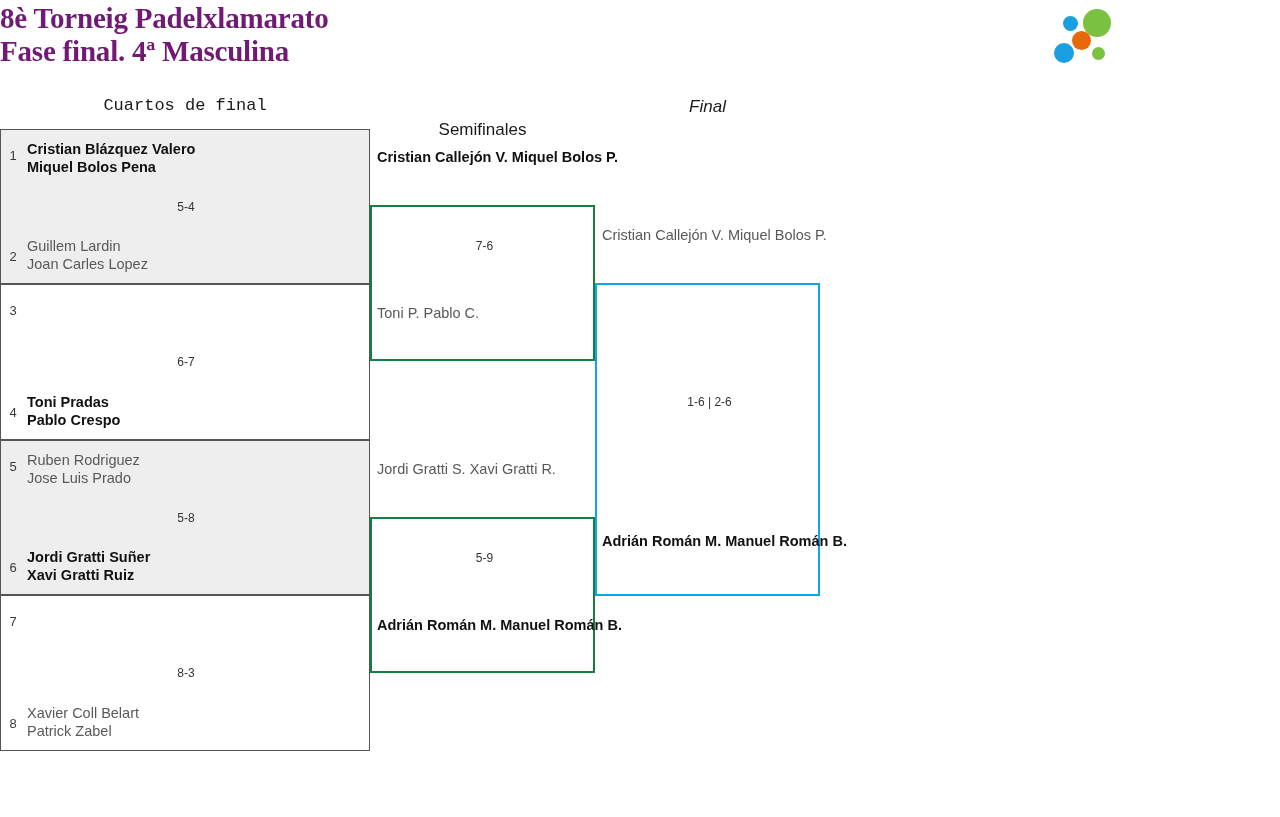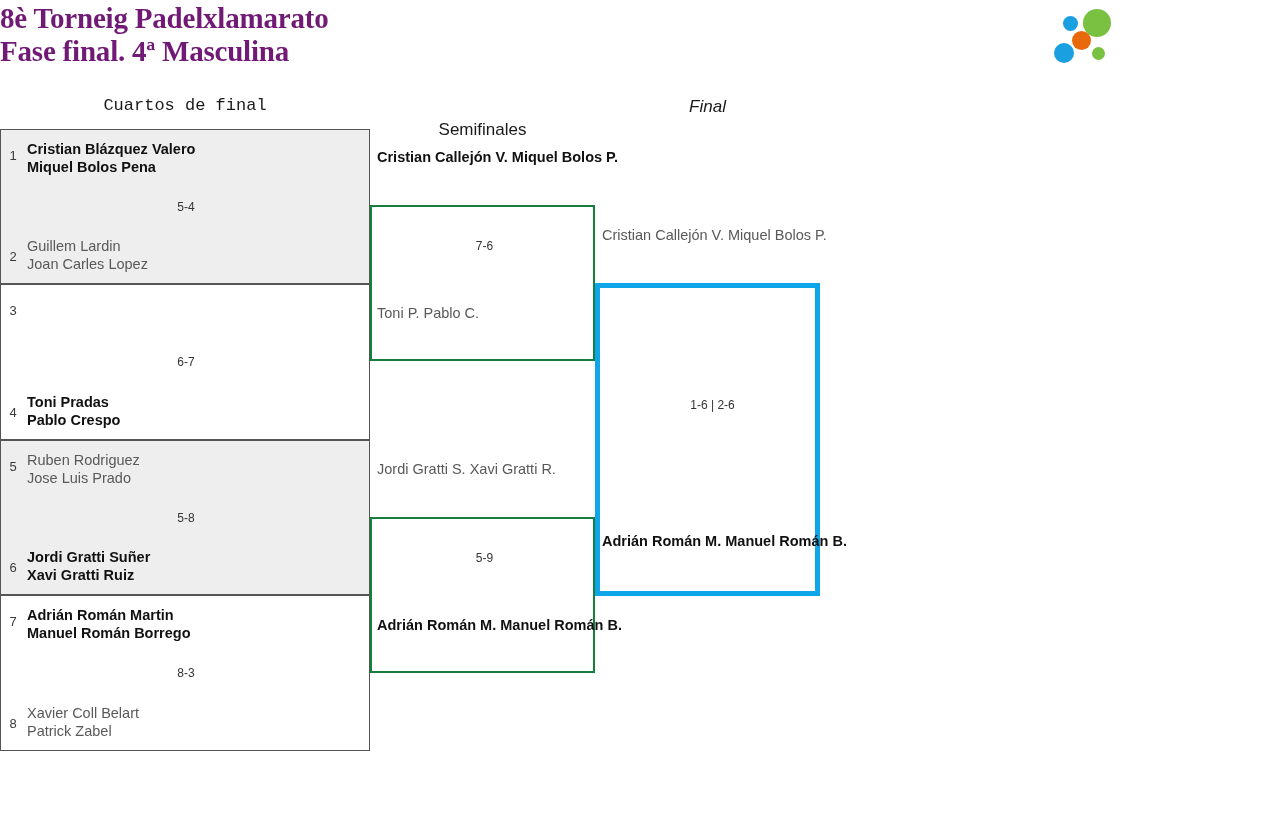--- a/index.html
+++ b/index.html
@@ -131,21 +131,21 @@
   .sf1-bot { top: 304px; }
   .sf2-top { top: 460px; }
   .sf2-bot { top: 616px; }
 
   
   .fn {
     left: 595px;
     top: 283px;
     width: 225px;
     height: 313px;
-    border: 5px solid #0ea5e9;
+    border: 2px solid #0ea5e9;
   }
   .fn .score { left: 0; width: 225px; top: 110px; }
 
   .fn-name {
     position: absolute;
     left: 602px;
     font-size: 14.5px;
     line-height: 18px;
     white-space: nowrap;
   }
@@ -209,24 +209,20 @@
     <span class="score">5-8</span>
     <span class="seed seed-bot">6</span>
     <span class="team team-bot winner">
       <span class="ln">Jordi Gratti Suñer</span>
       <span class="ln">Xavi Gratti Ruiz</span>
     </span>
   </div>
 
   <div class="match qf qf4">
     <span class="seed seed-top">7</span>
-    <span class="team team-top winner">
-      <span class="ln">Adrián Román Martin</span>
-      <span class="ln">Manuel Román Borrego</span>
-    </span>
     <span class="score">8-3</span>
     <span class="seed seed-bot">8</span>
     <span class="team team-bot loser">
       <span class="ln">Xavier Coll Belart</span>
       <span class="ln">Patrick Zabel</span>
     </span>
   </div>
 
   <div class="match sf sf1">
     <span class="score">7-6</span>

